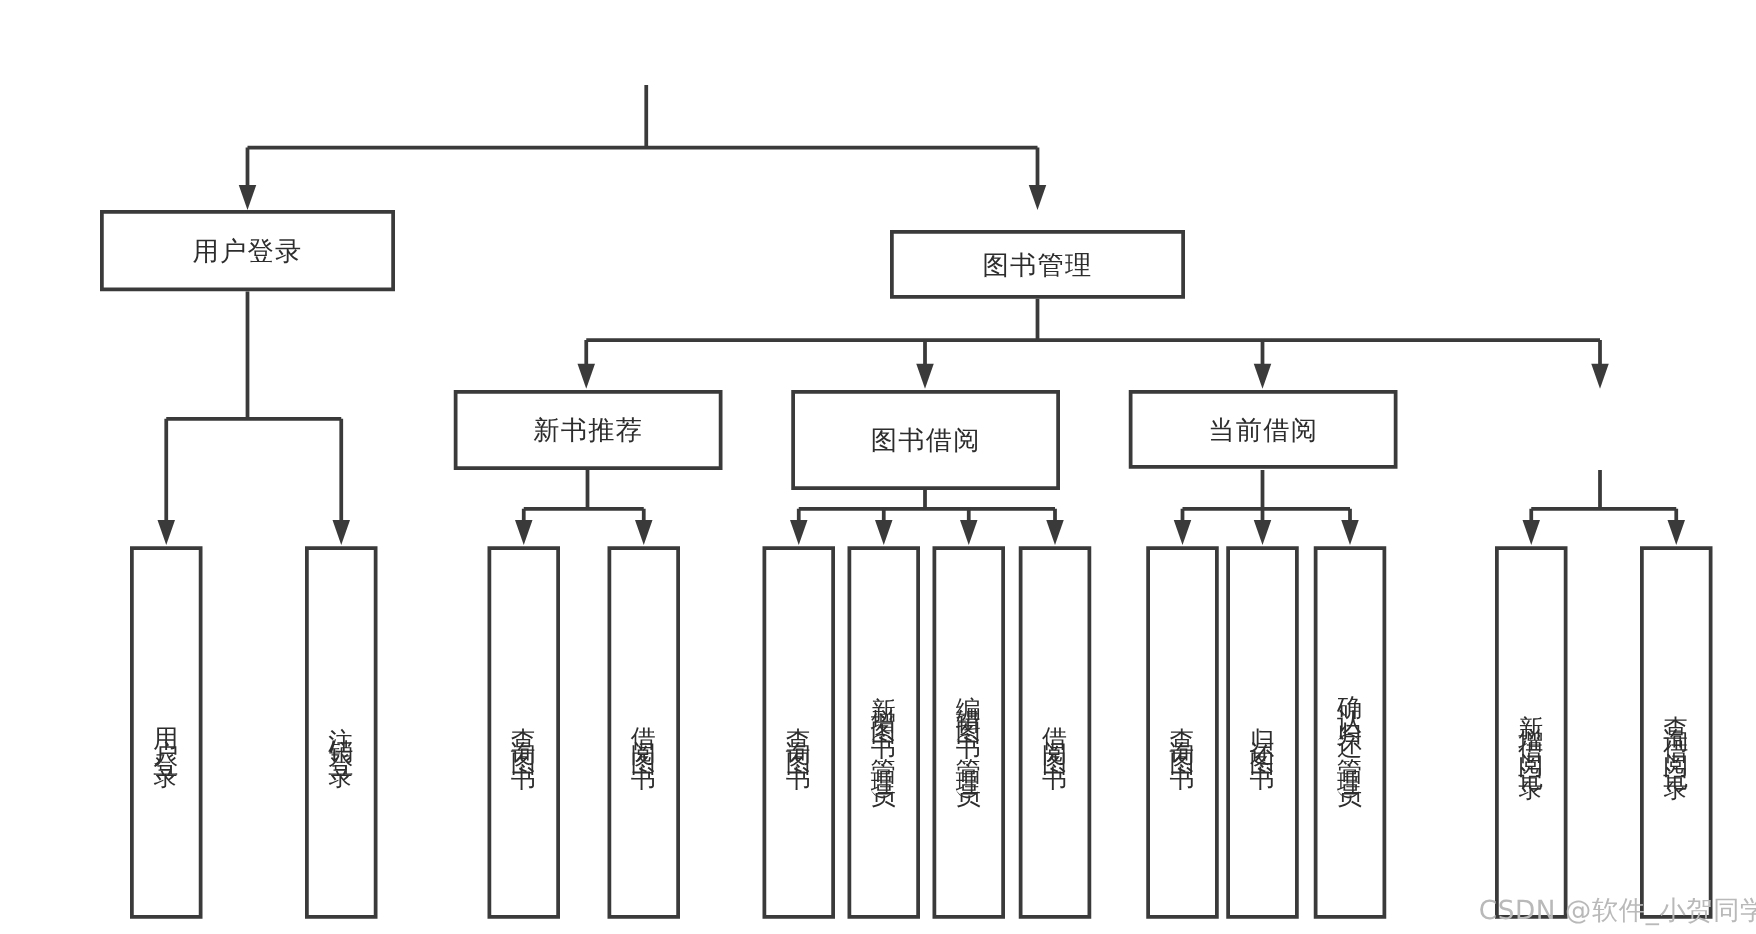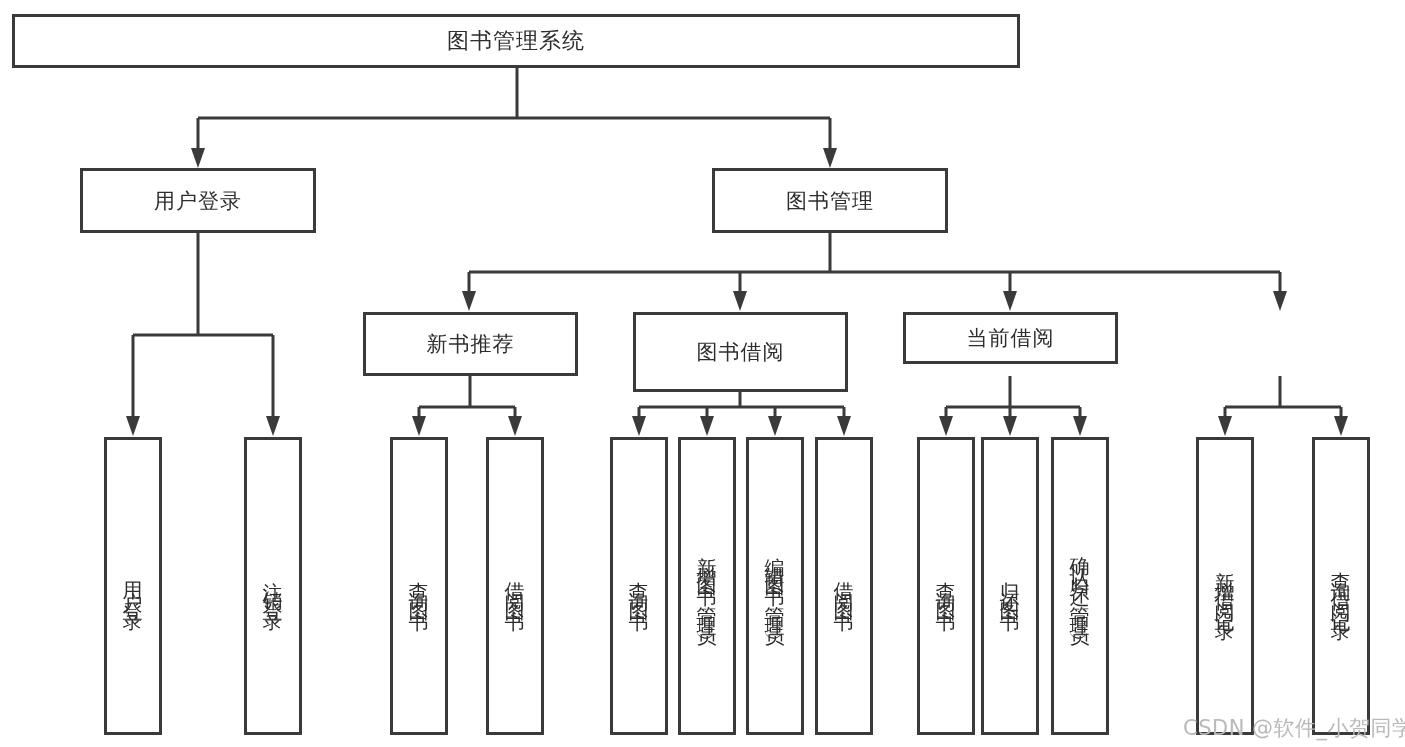--- a/index.html
+++ b/index.html
@@ -89,38 +89,35 @@
       <polygon points="768,416 782,416 775,436"></polygon>
       <polygon points="837,416 851,416 844,436"></polygon>
       <polygon points="939,416 953,416 946,436"></polygon>
       <polygon points="1003,416 1017,416 1010,436"></polygon>
       <polygon points="1073,416 1087,416 1080,436"></polygon>
       <polygon points="1218,416 1232,416 1225,436"></polygon>
       <polygon points="1334,416 1348,416 1341,436"></polygon>
     </g>
   </svg>
 
-  <div class="box hbox root" style="left:12px; top:14px; width:1008px; height:54px;">
-    <span>图书管理系统</span>
-  </div>
 
   <div class="box hbox" style="left:80px; top:168px; width:236px; height:65px;">
     <span>用户登录</span>
   </div>
-  <div class="box hbox" style="left:712px; top:168px; width:236px; height:65px;">
+  <div class="box hbox" style="left:712px; top:184px; width:236px; height:55px;">
     <span>图书管理</span>
   </div>
 
   <div class="box hbox" style="left:363px; top:312px; width:215px; height:64px;">
     <span>新书推荐</span>
   </div>
   <div class="box hbox" style="left:633px; top:312px; width:215px; height:80px;">
     <span>图书借阅</span>
   </div>
-  <div class="box hbox" style="left:903px; top:312px; width:215px; height:52px;">
+  <div class="box hbox" style="left:903px; top:312px; width:215px; height:63px;">
     <span>当前借阅</span>
   </div>
 
   <div class="box vbox" style="left:104px; top:437px; width:58px; height:298px;">
     <span>用户登录</span>
   </div>
   <div class="box vbox" style="left:244px; top:437px; width:58px; height:298px;">
     <span>注销登录</span>
   </div>
 

